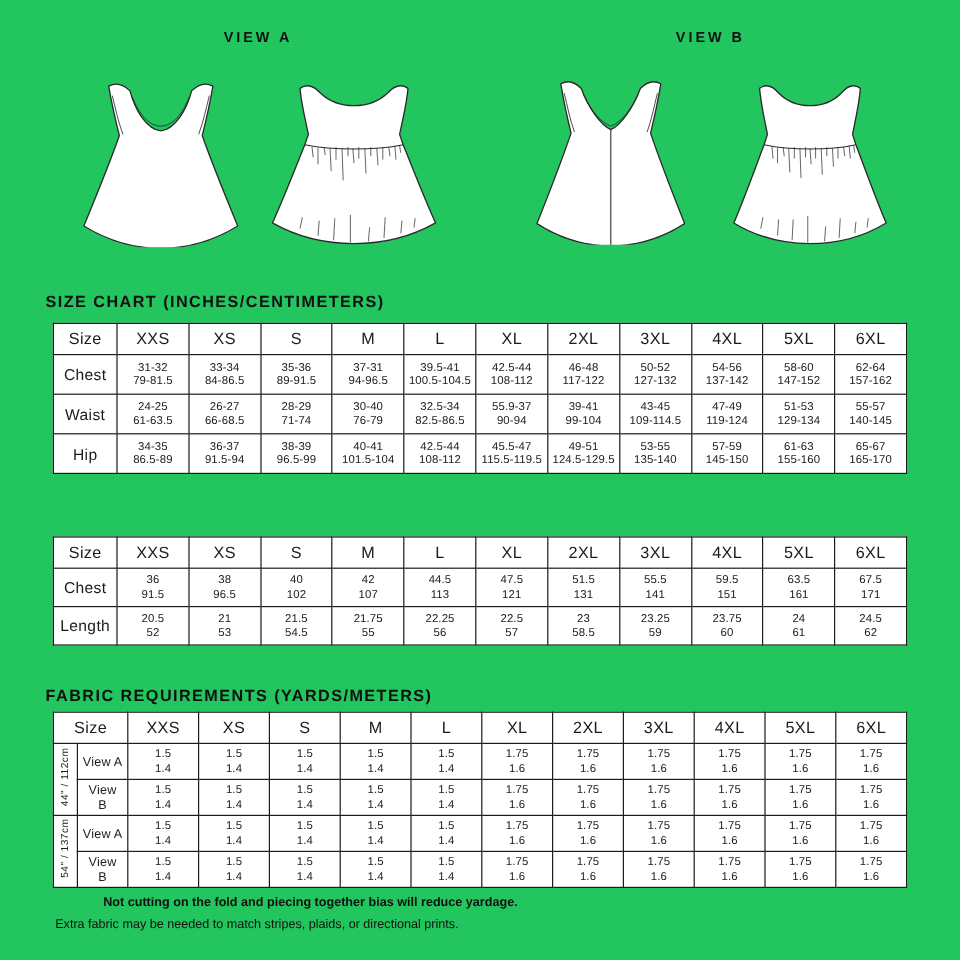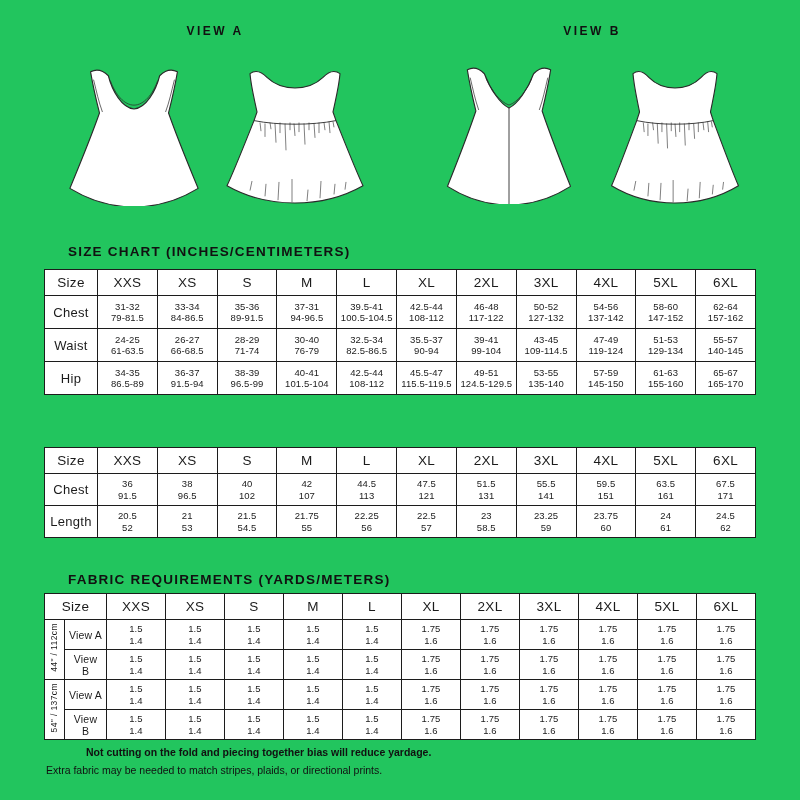--- a/index.html
+++ b/index.html
@@ -5,21 +5,21 @@
   * { margin:0; padding:0; box-sizing:border-box; }
   body { background:#fff; font-family:"Liberation Sans","DejaVu Sans",sans-serif; color:#161616; }
   .page { position:relative; width:800px; height:800px; background:#22c55e; overflow:hidden; }
 
   .view-label { position:absolute; top:24px; font-size:12px; font-weight:700; letter-spacing:2.5px; text-align:center; width:130px; color:#111; }
   #view-a-label { left:150px; }
   #view-b-label { left:527px; }
 
   .garment { position:absolute; }
 
-  .section-title { position:absolute; left:68px; font-size:13.5px; font-weight:700; letter-spacing:1.2px; color:#111; white-space:nowrap; }
+  .section-title { position:absolute; left:38px; font-size:13.5px; font-weight:700; letter-spacing:1.2px; color:#111; white-space:nowrap; }
   #size-chart-title { top:244px; }
   #fgm-title { top:426px; }
   #fabric-title { top:572px; }
 
   table { position:absolute; left:44px; border-collapse:collapse; table-layout:fixed; width:712px; background:#fff; }
   #size-chart-table { top:269px; }
   #fgm-table { top:447px; }
   #fabric-table { top:593px; }
 
   th, td { border:1px solid #1c1c1c; font-weight:400; text-align:center; vertical-align:middle; padding:0; color:#1b1b1b; }
@@ -172,21 +172,21 @@
           </td>
           <td>
             <div>30-40</div>
             <div>76-79</div>
           </td>
           <td>
             <div>32.5-34</div>
             <div>82.5-86.5</div>
           </td>
           <td>
-            <div>35.5-37</div>
+            <div>55.9-37</div>
             <div>90-94</div>
           </td>
           <td>
             <div>39-41</div>
             <div>99-104</div>
           </td>
           <td>
             <div>43-45</div>
             <div>109-114.5</div>
           </td>

